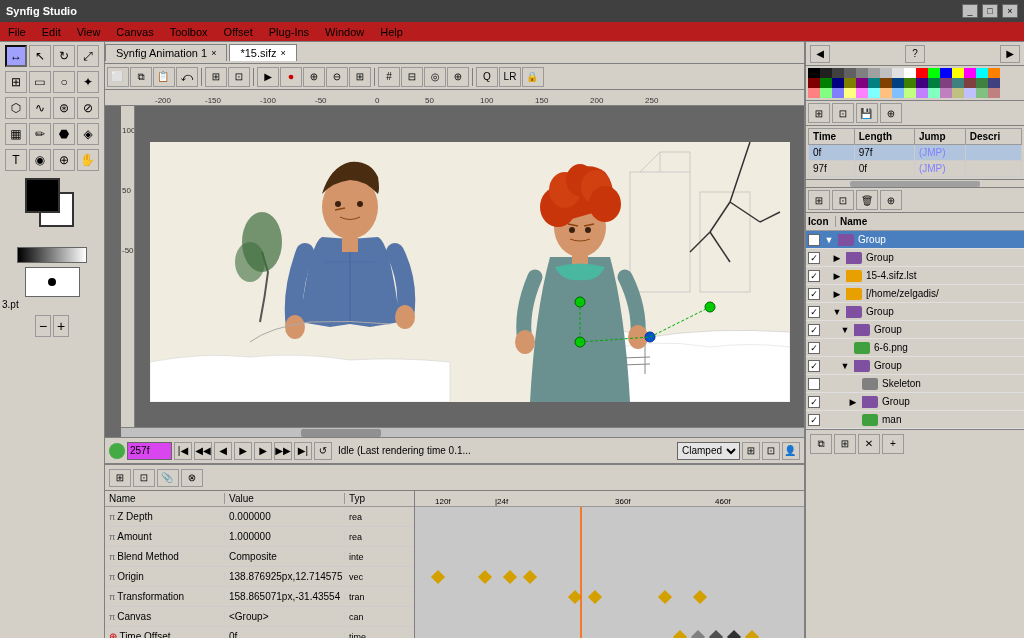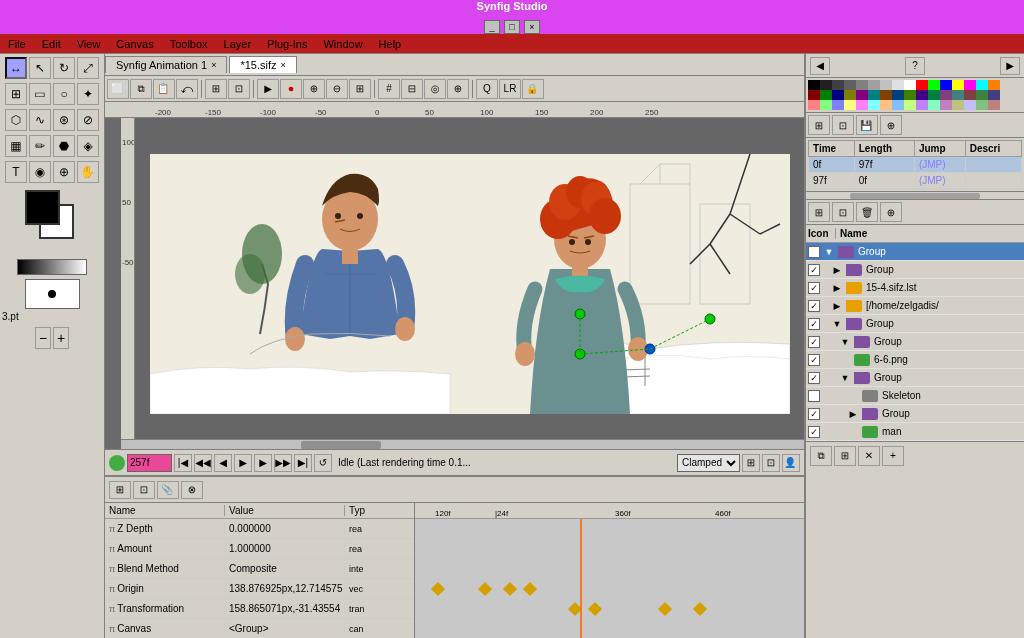--- a/index.html
+++ b/index.html
@@ -1,19 +1,19 @@
 <!DOCTYPE html>
 <html><head>
   <meta charset="utf-8">
   <style>
     * { box-sizing: border-box; margin: 0; padding: 0; }
     body { font-family: 'Arial', sans-serif; font-size: 11px; background: #d4d0c8; color: #000; width: 1024px; height: 638px; overflow: hidden; }
     
     
-    #titlebar { background: #d946ef; color: #fff; height: 34px; display: flex; align-items: center; padding: 0 6px; justify-content: space-between; flex-direction: column; }
+    #titlebar { background: #404040; color: #fff; height: 22px; display: flex; align-items: center; padding: 0 6px; justify-content: space-between; }
     #titlebar .title { font-size: 11px; font-weight: bold; }
     #titlebar .controls { display: flex; gap: 4px; }
     #titlebar .ctrl-btn { width: 16px; height: 14px; background: #c0c0c0; border: 1px solid #666; font-size: 9px; display: flex; align-items: center; justify-content: center; cursor: pointer; color: #000; }
     
     
     #menubar { background: #b91c1c; height: 20px; display: flex; align-items: center; border-bottom: 1px solid #808080; }
     .menu-item { padding: 2px 8px; font-size: 11px; cursor: pointer; }
     
     
     #main { display: flex; height: calc(638px - 42px); }
@@ -134,21 +134,21 @@
     <div class="ctrl-btn">×</div>
   </div>
 </div>
 
 <div id="menubar">
   <div class="menu-item">File</div>
   <div class="menu-item">Edit</div>
   <div class="menu-item">View</div>
   <div class="menu-item">Canvas</div>
   <div class="menu-item">Toolbox</div>
-  <div class="menu-item">Layer</div>
+  <div class="menu-item">Offset</div>
   <div class="menu-item">Plug-Ins</div>
   <div class="menu-item">Window</div>
   <div class="menu-item">Help</div>
 </div>
 
 <div id="main">
 
   <div id="left-toolbar">
     <div class="toolbar-row">
       <div class="tool-btn active">↔</div>
@@ -365,21 +365,21 @@
         </div>
       </div>
 
       <div style="position:absolute; bottom:0; left:16px; right:0; height:10px; background:#c0c0c0; border-top:1px solid #808080;">
         <div style="position:absolute; left:180px; width:80px; height:8px; background:#909090; top:1px; border-radius:2px;"></div>
       </div>
     </div>
 
     <div id="bottom-toolbar" style="background:#d4d0c8; height:26px; display:flex; align-items:center; padding:0 4px; border-top:1px solid #808080; gap:2px;">
       <div style="width:16px; height:16px; background:#4a4; border-radius:50%; display:flex; align-items:center; justify-content:center;"></div>
-      <input class="frame-input" type="text" value="257f" style="width: 45px; height: 18px; background: #ec4899; border: 1px solid rgb(102, 102, 102); padding: 0px 2px; font-size: 10px;">
+      <input class="frame-input" type="text" value="257f" style="width: 45px; height: 18px; background: #d946ef; border: 1px solid rgb(102, 102, 102); padding: 0px 2px; font-size: 10px;">
       <div class="play-btn">|◀</div>
       <div class="play-btn">◀◀</div>
       <div class="play-btn">◀</div>
       <div class="play-btn">▶</div>
       <div class="play-btn">▶</div>
       <div class="play-btn">▶▶</div>
       <div class="play-btn">▶|</div>
       <div class="play-btn">↺</div>
       <div class="status-text">Idle (Last rendering time 0.1...</div>
       <select class="clamped-select">

